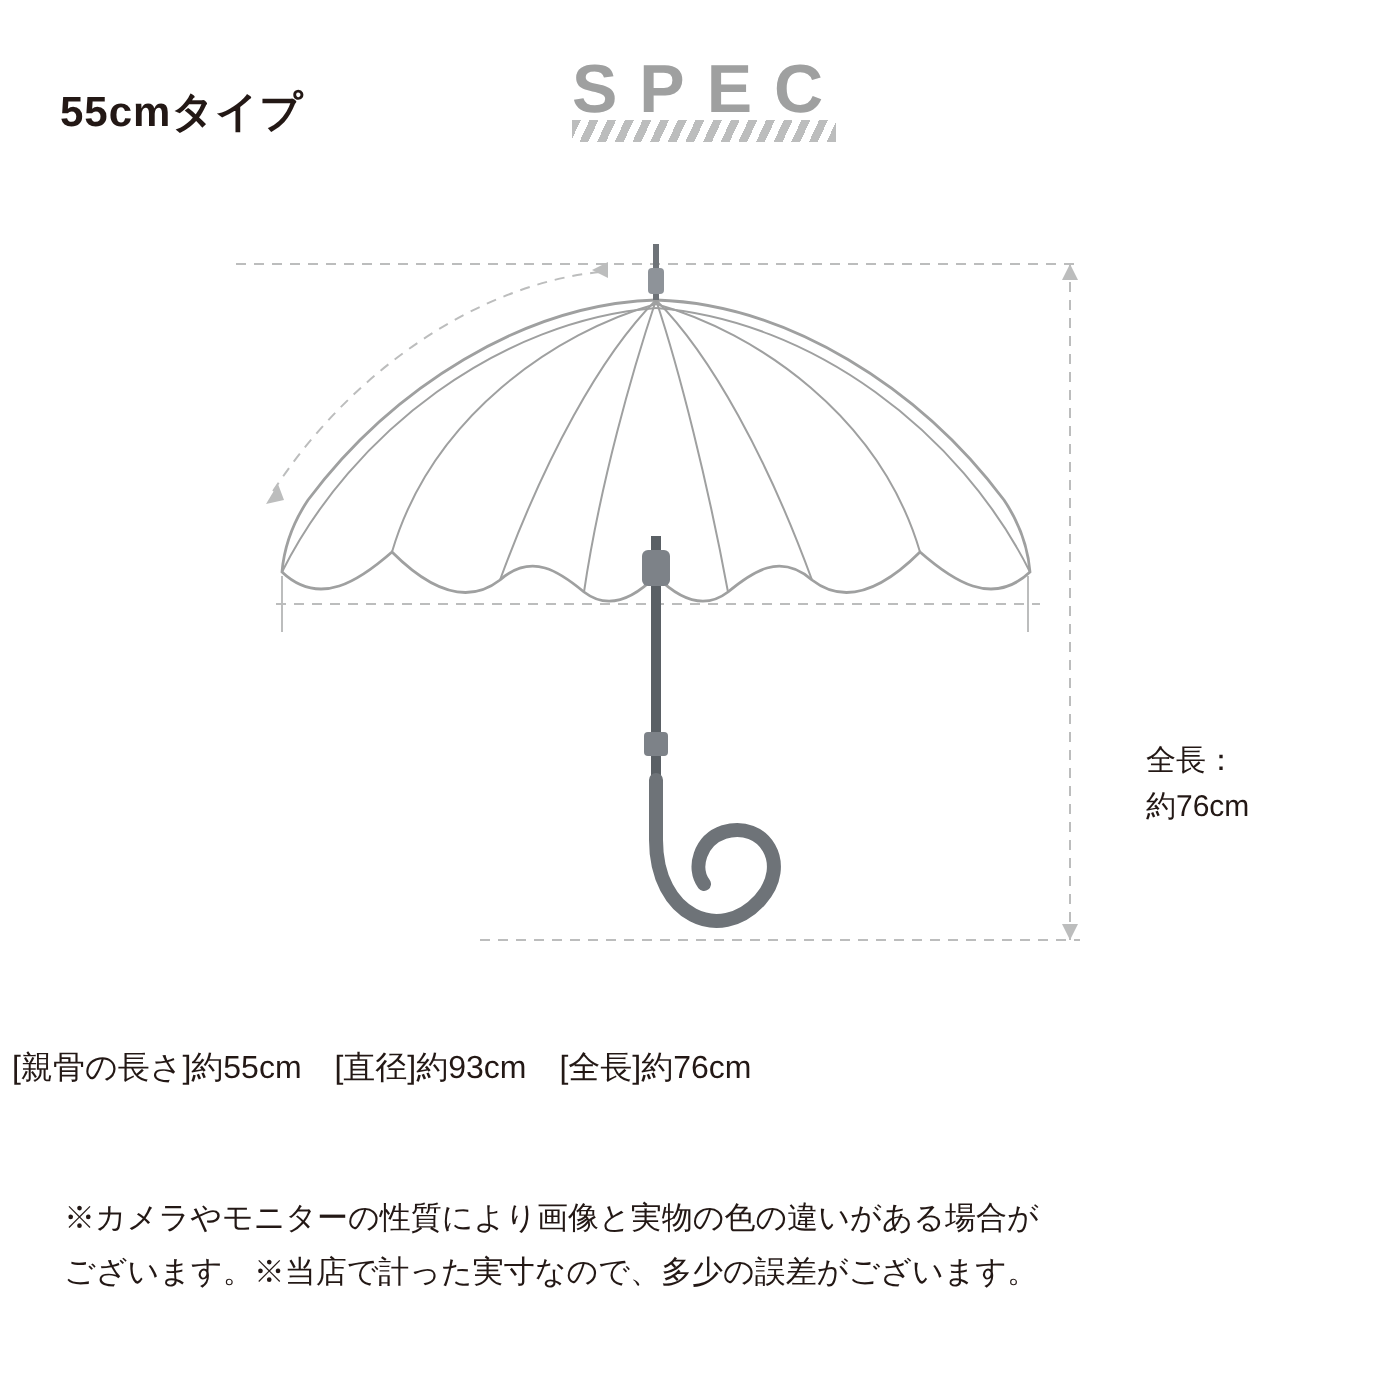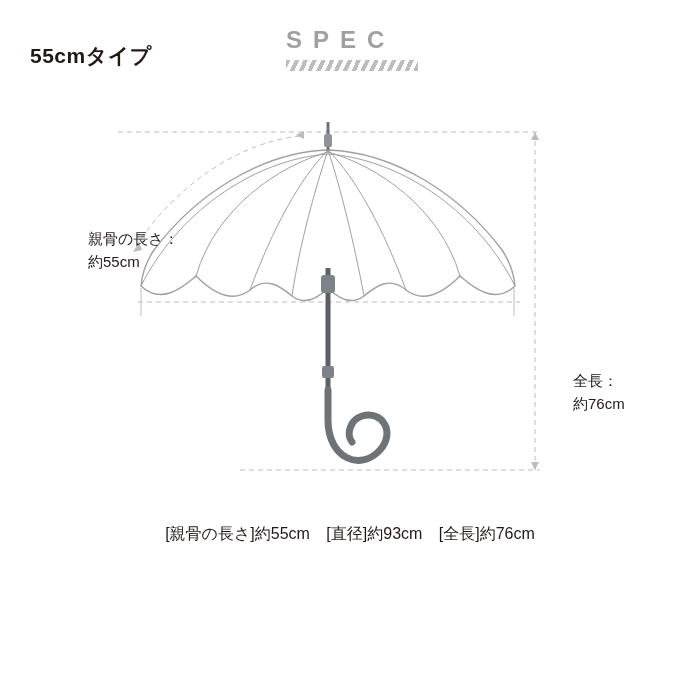--- a/index.html
+++ b/index.html
@@ -29,21 +29,21 @@
     font-size: 21px;
     font-weight: bold;
     letter-spacing: 0.5px;
     color: #231815;
     white-space: nowrap;
   }
   .spec-word {
     position: absolute;
     left: 286px;
     top: 26px;
-    font-size: 24px;
+    font-size: 34px;
     font-weight: bold;
     letter-spacing: 11px;
     color: #9fa0a0;
     white-space: nowrap;
   }
   .spec-stripes {
     position: absolute;
     left: 286px;
     top: 60px;
     width: 132px;
@@ -87,21 +87,21 @@
     left: 573px;
     top: 280px;
   }
 
   
   .summary {
     position: absolute;
     left: 0;
     top: 524px;
     width: 700px;
-    text-align: center;
+    text-align: left;
     font-size: 16px;
     color: #231815;
     white-space: nowrap;
   }
   .summary span { margin: 0 6px; }
 
   
   .notes {
     position: absolute;
     left: 32px;
@@ -172,32 +172,32 @@
       <rect x="321" y="185" width="14" height="18" rx="3" fill="#7d8288"></rect>
       <rect x="322" y="276" width="12" height="12" rx="2" fill="#7d8288"></rect>
 
       <path d="M328 300
                L328 330
                C328 368 360 382 380 360
                C396 342 382 320 362 326
                C350 330 346 344 352 352" fill="none" stroke="#6e7378" stroke-width="7" stroke-linecap="round"></path>
     </svg>
 
-    <div class="lbl lbl-rib">
-      <div>親骨の長さ：</div>
-      <div>約55cm</div>
-    </div>
 
 
     <div class="lbl lbl-total">
       <div>全長：</div>
       <div>約76cm</div>
     </div>
   </div>
 
   <div class="summary">
     <span>[親骨の長さ]約55cm</span>
     <span>[直径]約93cm</span>
     <span>[全長]約76cm</span>
   </div>
 
+  <div class="notes">
+    <div>※カメラやモニターの性質により画像と実物の色の違いがある場合が</div>
+    <div>ございます。※当店で計った実寸なので、多少の誤差がございます。</div>
+  </div>
 
 </div>
 
 </body></html>

